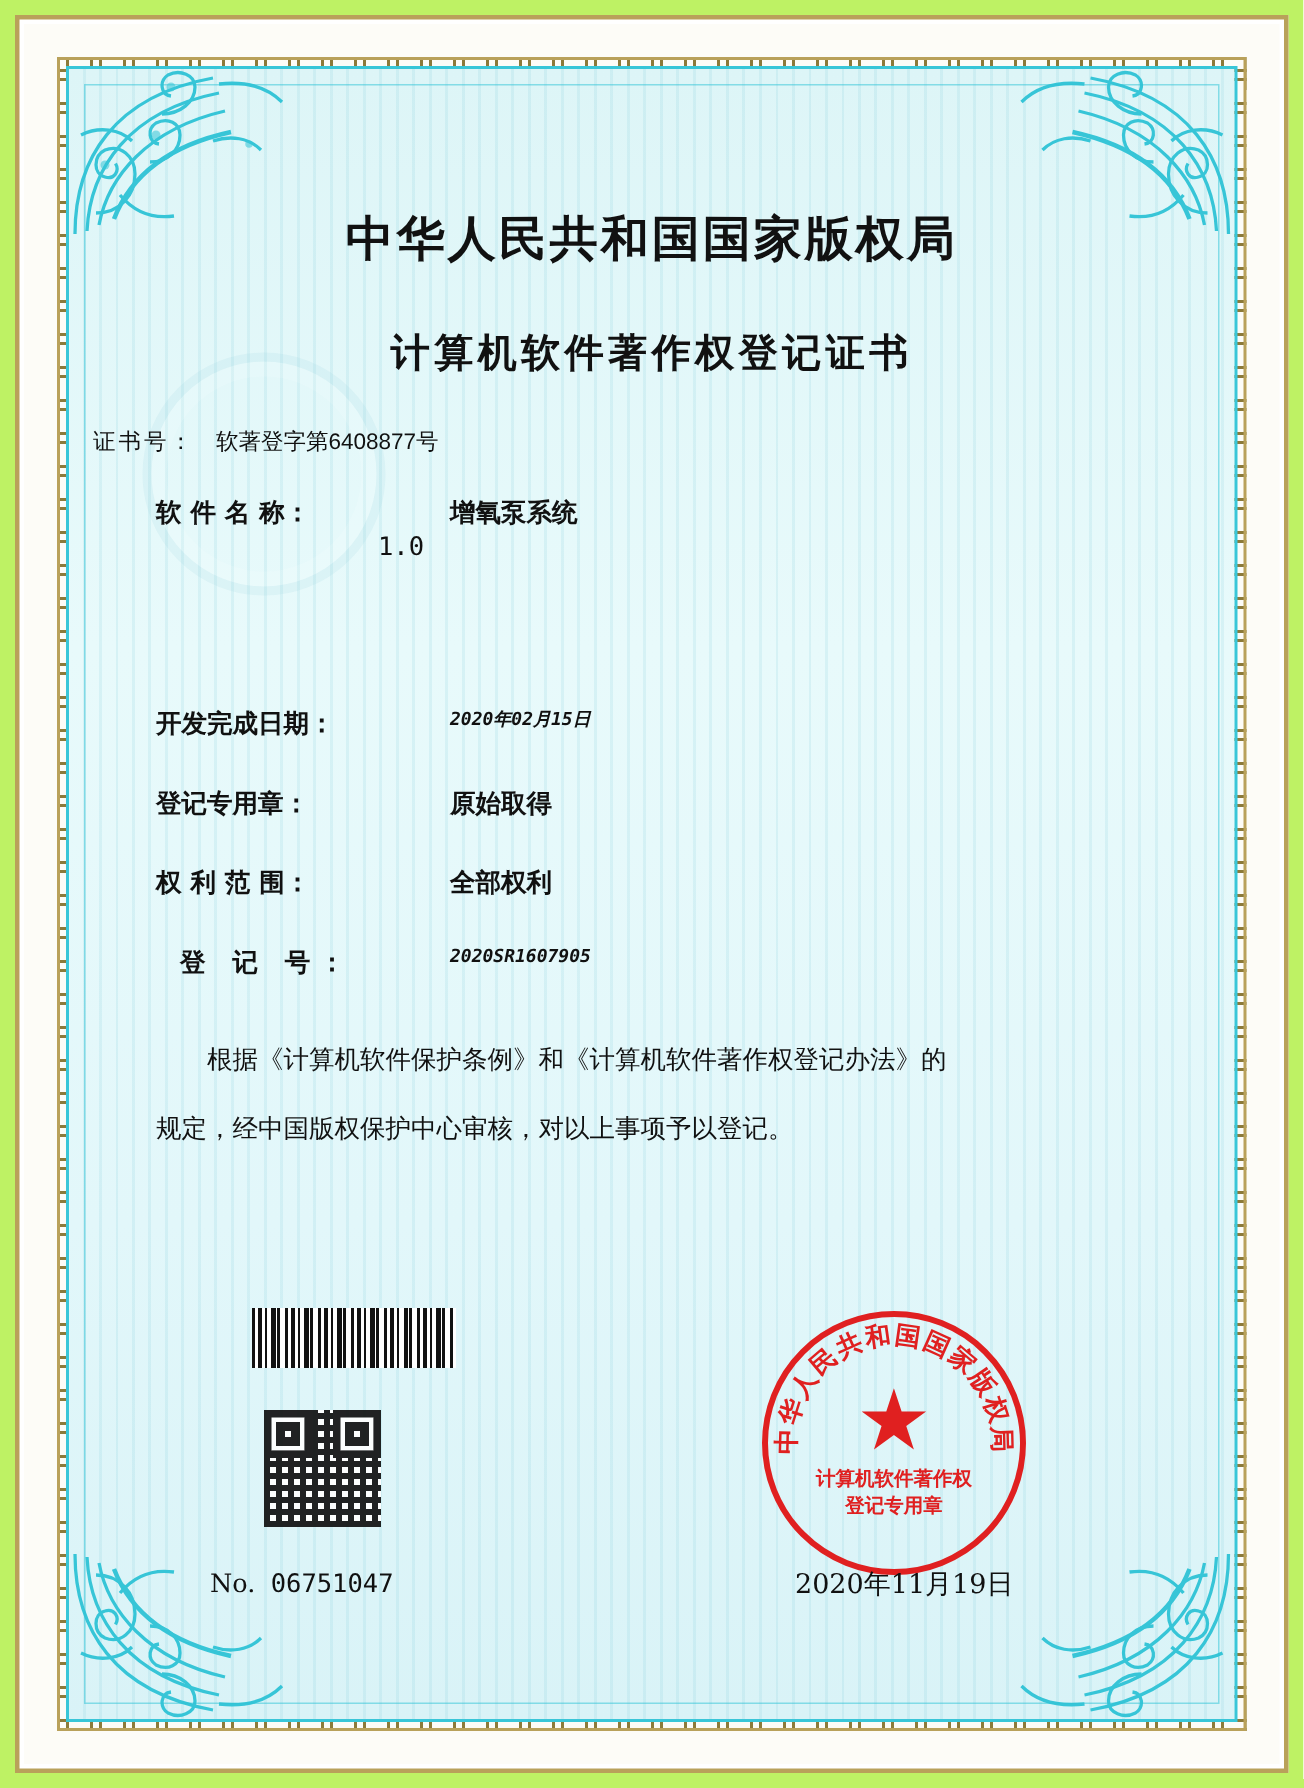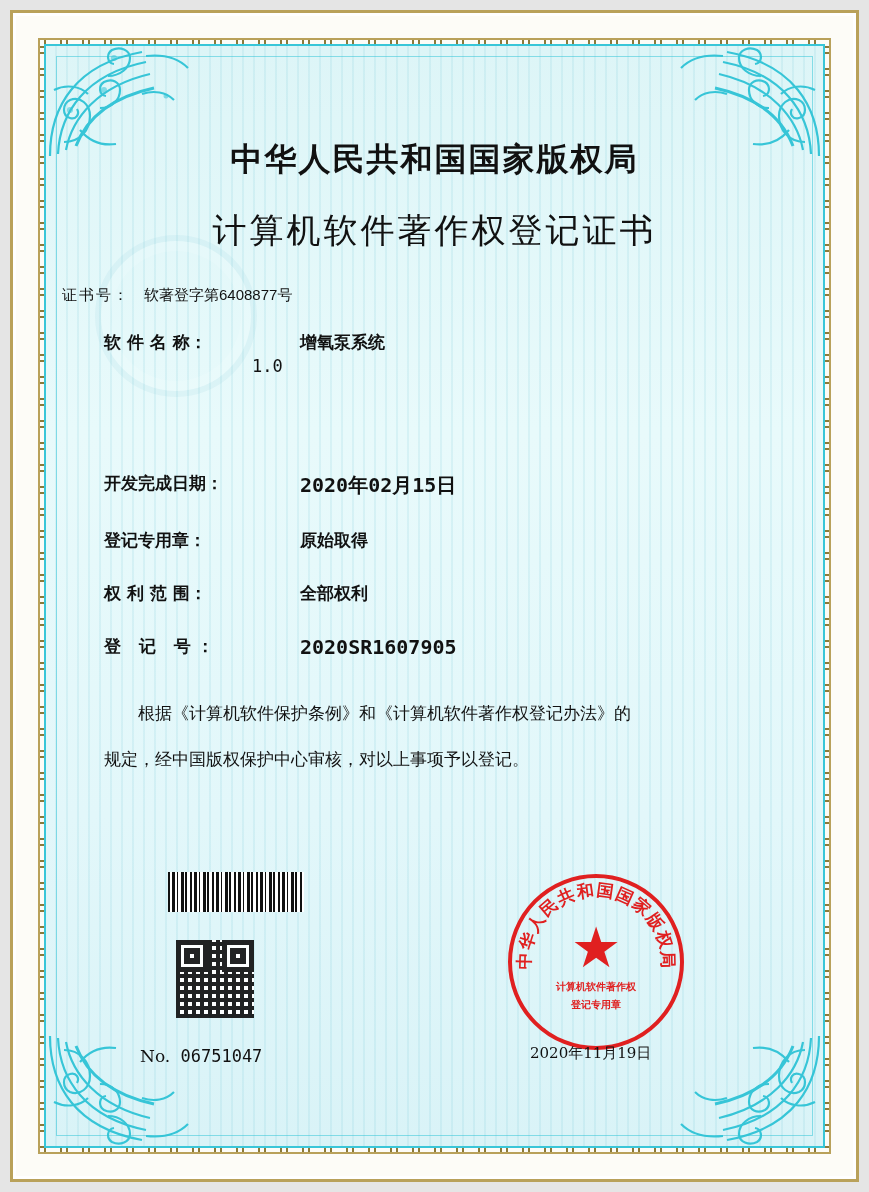--- a/index.html
+++ b/index.html
@@ -8,21 +8,21 @@
     background: #ffffff;
   }
   body {
     font-family: "Liberation Serif", serif;
   }
   .page {
     position: relative;
     width: 869px;
     height: 1192px;
     overflow: hidden;
-    background: #e5e5e5;
+    background: #bef264;
   }
 
   
   .border-outer {
     position: absolute;
     left: 10px; top: 10px;
     width: 849px; height: 1172px;
     box-sizing: border-box;
     border: 3px solid #b9a15a;
     background: #ffffff;
@@ -102,24 +102,24 @@
   .title1 {
     text-align: center;
     font-size: 32px;
     letter-spacing: 2px;
     font-weight: bold;
     margin-top: 78px;
     font-family: "DejaVu Serif", serif;
   }
   .title2 {
     text-align: center;
-    font-size: 34px;
+    font-size: 26px;
     letter-spacing: 3px;
-    font-weight: normal;
-    margin-top: 26px;
+    font-weight: bold;
+    margin-top: 36px;
     font-family: "DejaVu Serif", serif;
   }
   .cert-no {
     text-align: left;
     font-size: 15px;
     margin-top: 32px;
     padding-right: 38px;
     font-family: Liberation Sans, sans-serif;
   }
   .cert-no .lbl { letter-spacing: 2px; }
@@ -133,23 +133,23 @@
     padding-left: 42px;
     font-family: "DejaVu Serif", serif;
     gap: 48px;
   }
   .field .label {
     width: 148px;
     flex: 0 0 148px;
     font-weight: bold;
     letter-spacing: 0px;
   }
-  .field .label.sp { letter-spacing: 6px; }
+  .field .label.sp { letter-spacing: 6px; text-align: center; }
   .field .value { font-weight: bold; }
-  .field .value.mono { font-family: "DejaVu Sans Mono", monospace; font-size: 20px; }
+  .field .value.mono { font-family: "DejaVu Sans Mono", monospace; font-size: 12px; font-style: italic; }
 
   .version {
     font-size: 17px;
     padding-left: 42px;
     margin-top: 2px;
     font-family: "DejaVu Sans Mono", monospace;
   }
   .version .spacer { display: inline-block; width: 148px; }
 
   .gap-big { height: 28px; }
@@ -223,39 +223,39 @@
     font-size: 13px;
     color: #e02020;
     font-weight: bold;
   }
   .seal .inner-txt {
     position: absolute;
     left: 0; right: 0;
     top: 104px;
     text-align: center;
     color: #e02020;
-    font-size: 10px;
+    font-size: 13px;
     font-weight: bold;
     line-height: 18px;
     font-family: "DejaVu Serif", serif;
   }
 
   
   .footer-no {
     position: absolute;
     left: 140px; top: 1046px;
     font-size: 17px;
     font-family: "DejaVu Sans Mono", monospace;
     color: #111;
   }
   .footer-no .label { font-family: "DejaVu Serif", serif; }
   .footer-date {
     position: absolute;
     left: 530px; top: 1044px;
-    font-size: 15px;
+    font-size: 18px;
     font-family: "DejaVu Serif", serif;
     color: #111;
     text-align: right;
   }
 </style>
 </head>
 <body>
 
 <div class="page">
 

